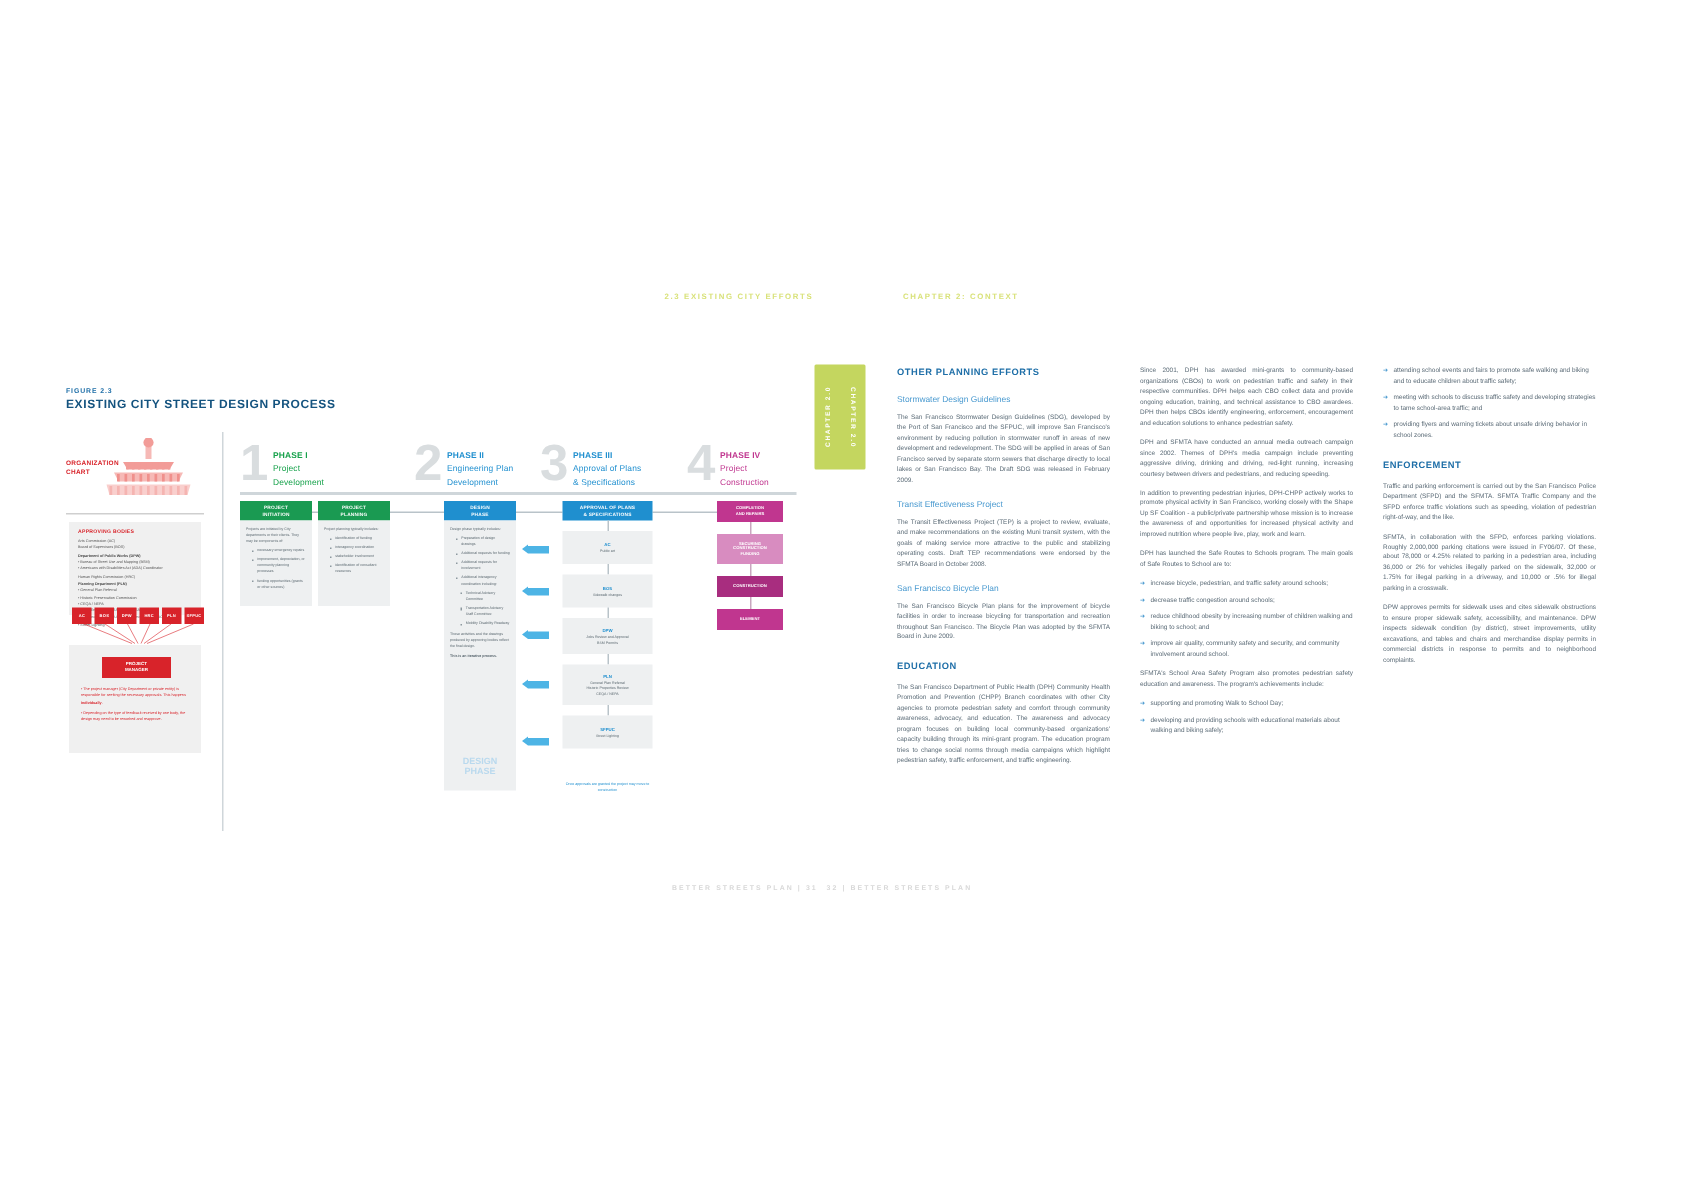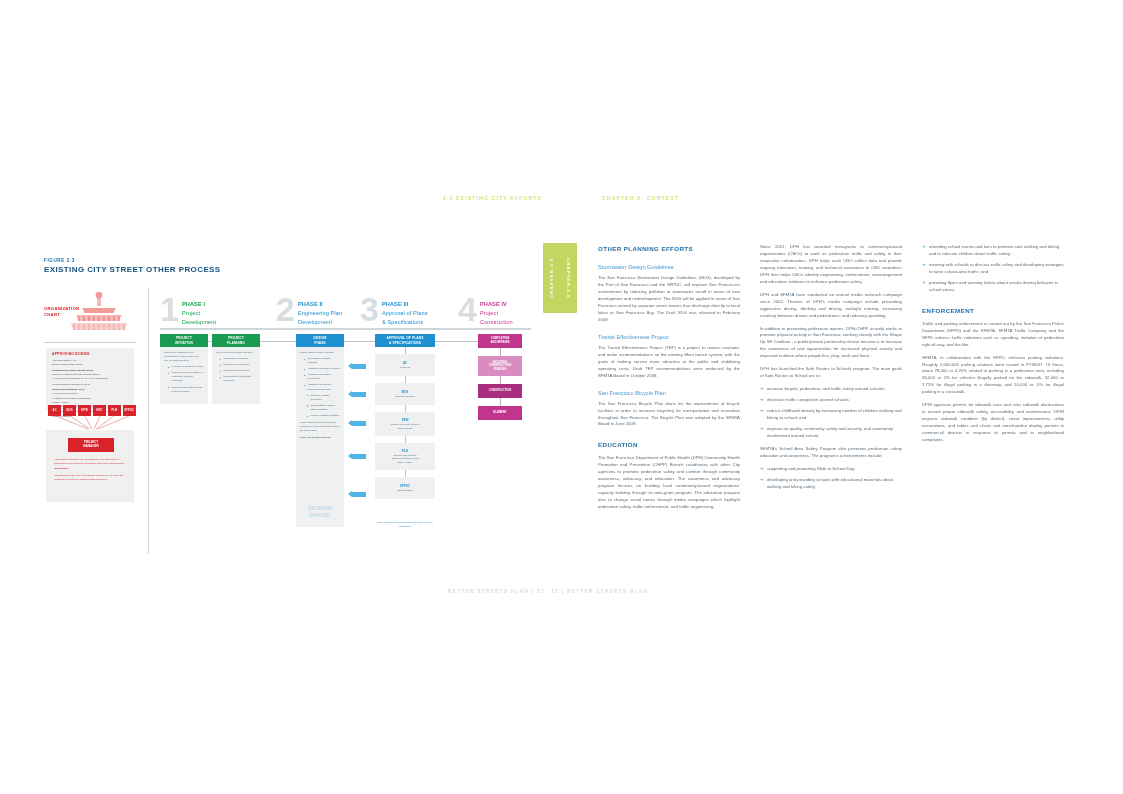--- a/index.html
+++ b/index.html
@@ -140,21 +140,21 @@
 
 <div class="page">
 
   <div class="runhead" id="rh-left">2.3 EXISTING CITY EFFORTS</div>
   <div class="runhead" id="rh-right">CHAPTER 2: CONTEXT</div>
 
   <div class="footline" id="ft-left">BETTER STREETS PLAN   |   31</div>
   <div class="footline" id="ft-right">32   |   BETTER STREETS PLAN</div>
 
   <div id="fig-num">FIGURE 2.3</div>
-  <div id="fig-title">EXISTING CITY STREET OTHER PROCESS</div>
+  <div id="fig-title">EXISTING CITY STREET DESIGN PROCESS</div>
   <div id="left-rule"></div>
 
   <div id="orgchart-wrap">
     <svg class="fountain" viewBox="0 0 62 46">
       <g fill="#f6b9b6">
         <rect x="29" y="0" width="4" height="14"></rect>
         <ellipse cx="31" cy="3" rx="3.4" ry="3.4" fill="#f29c98"></ellipse>
         <path d="M14 16 h34 l-3 5 h-28 z" fill="#f29c98"></path>
         <path d="M8 23 h46 l-3 6 h-40 z"></path>
         <path d="M3 31 h56 l-2 7 h-52 z" fill="#f9cfcd"></path>

